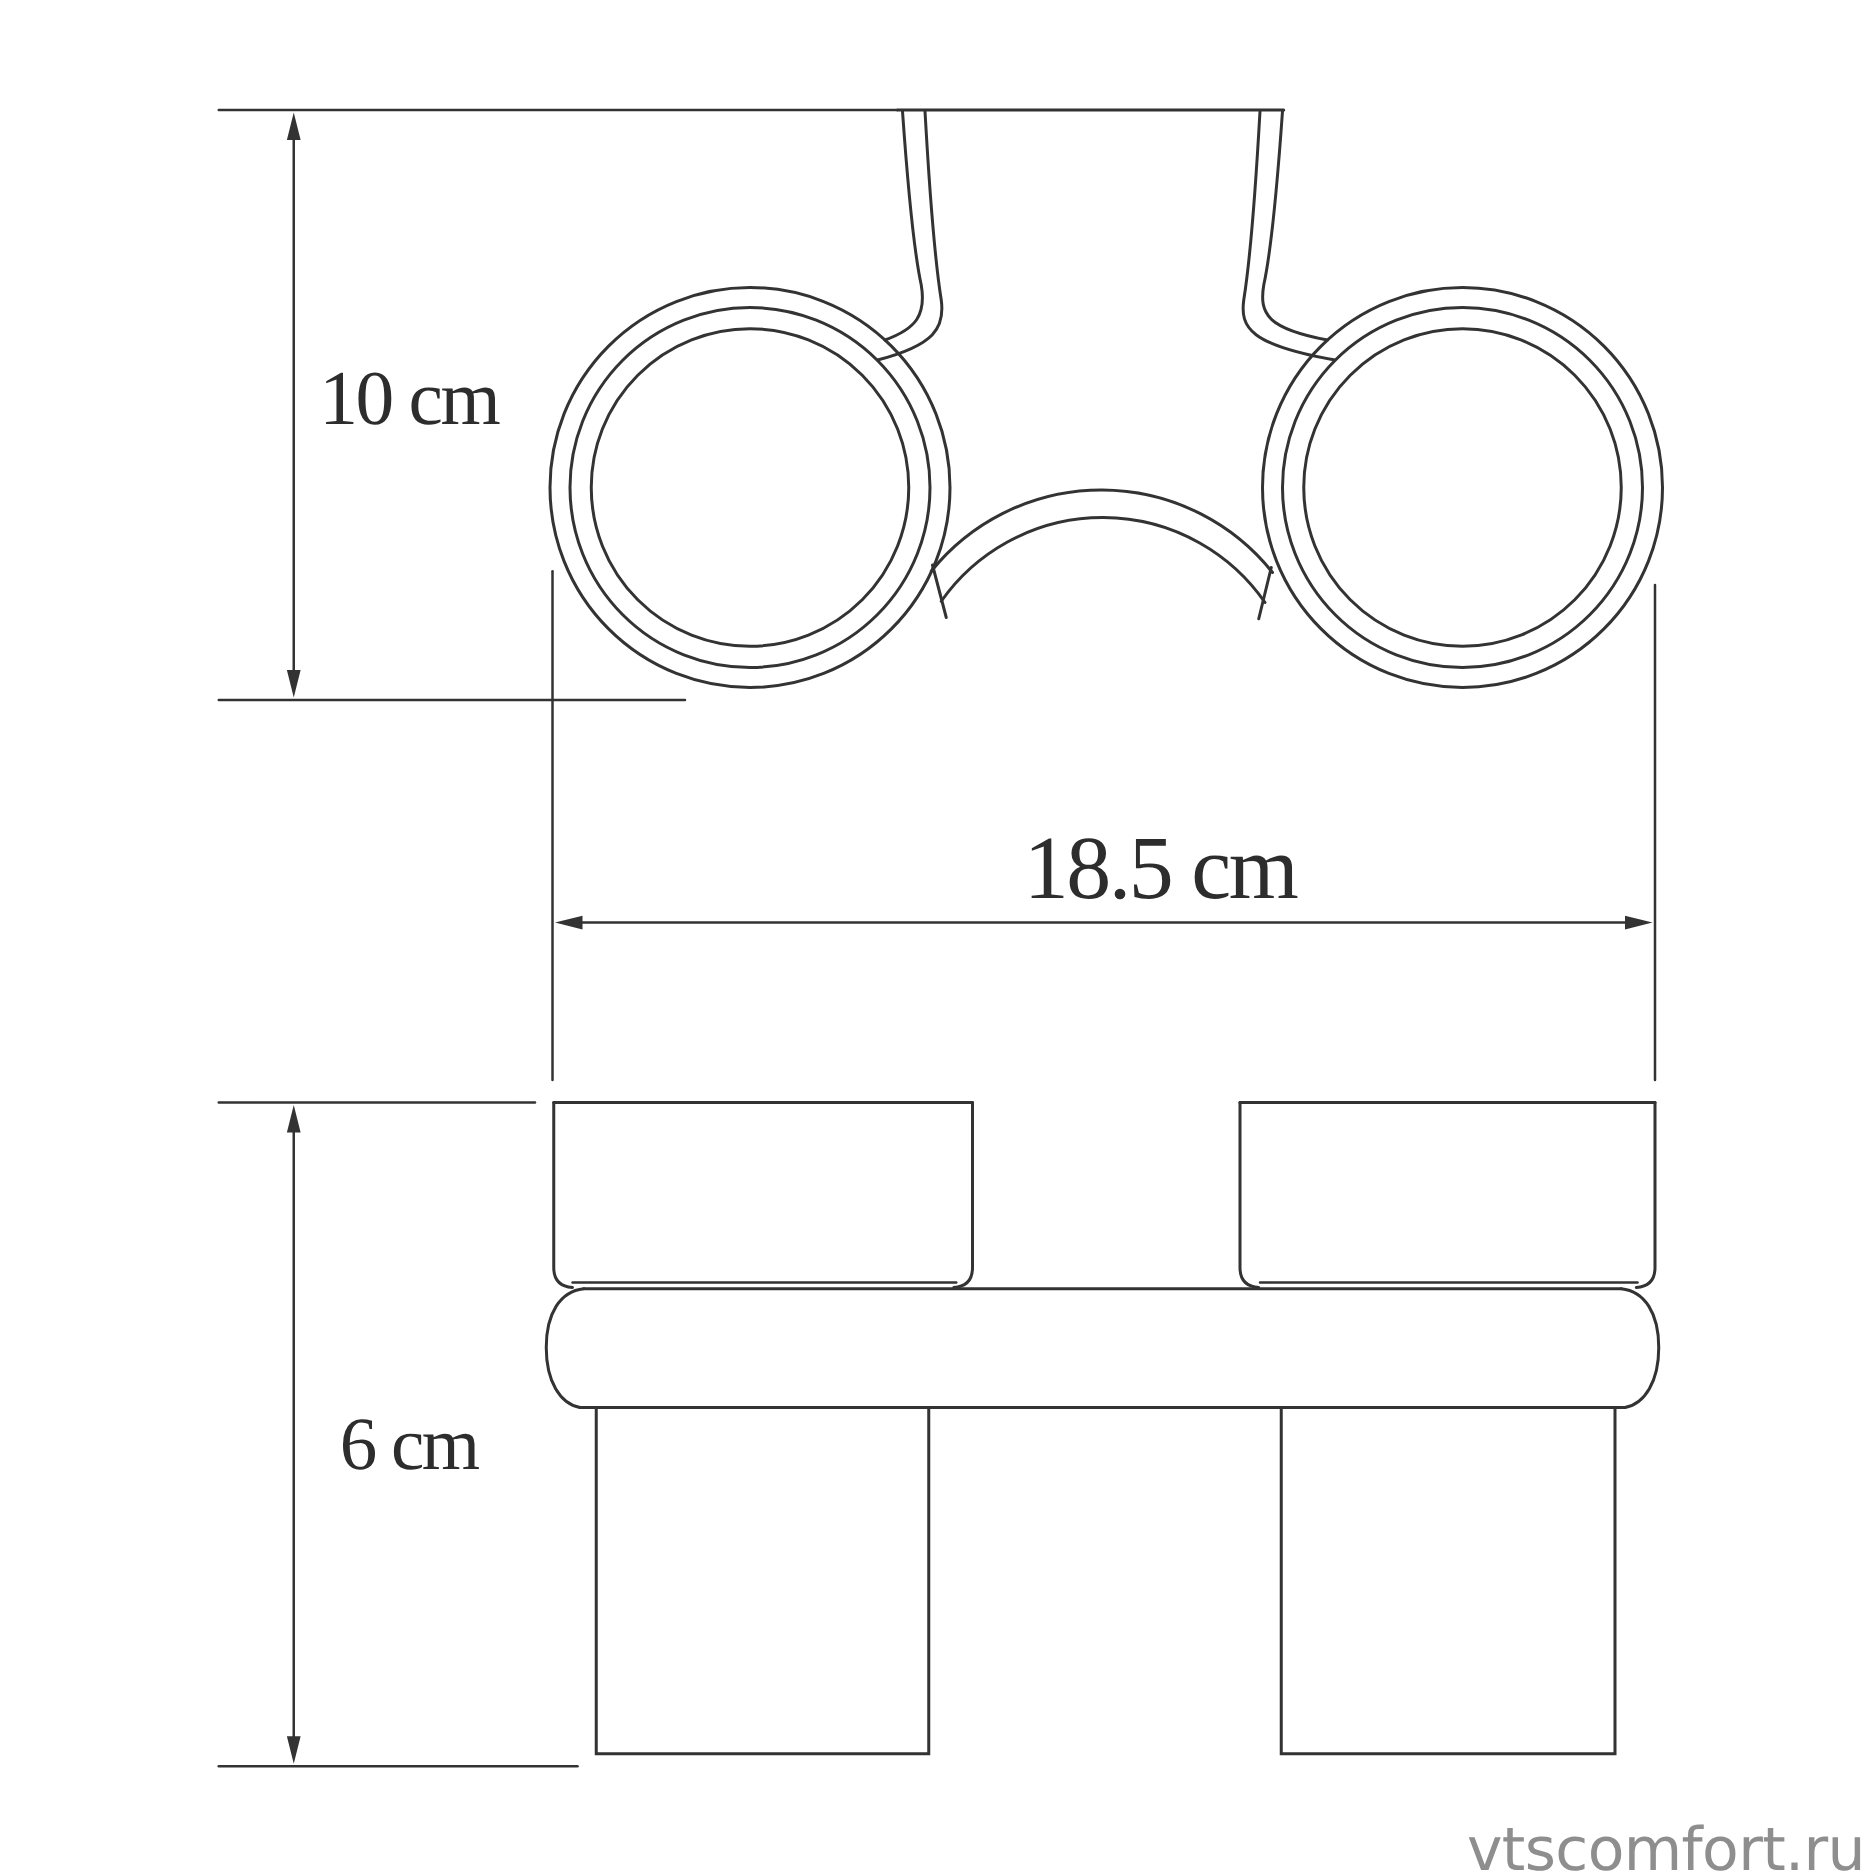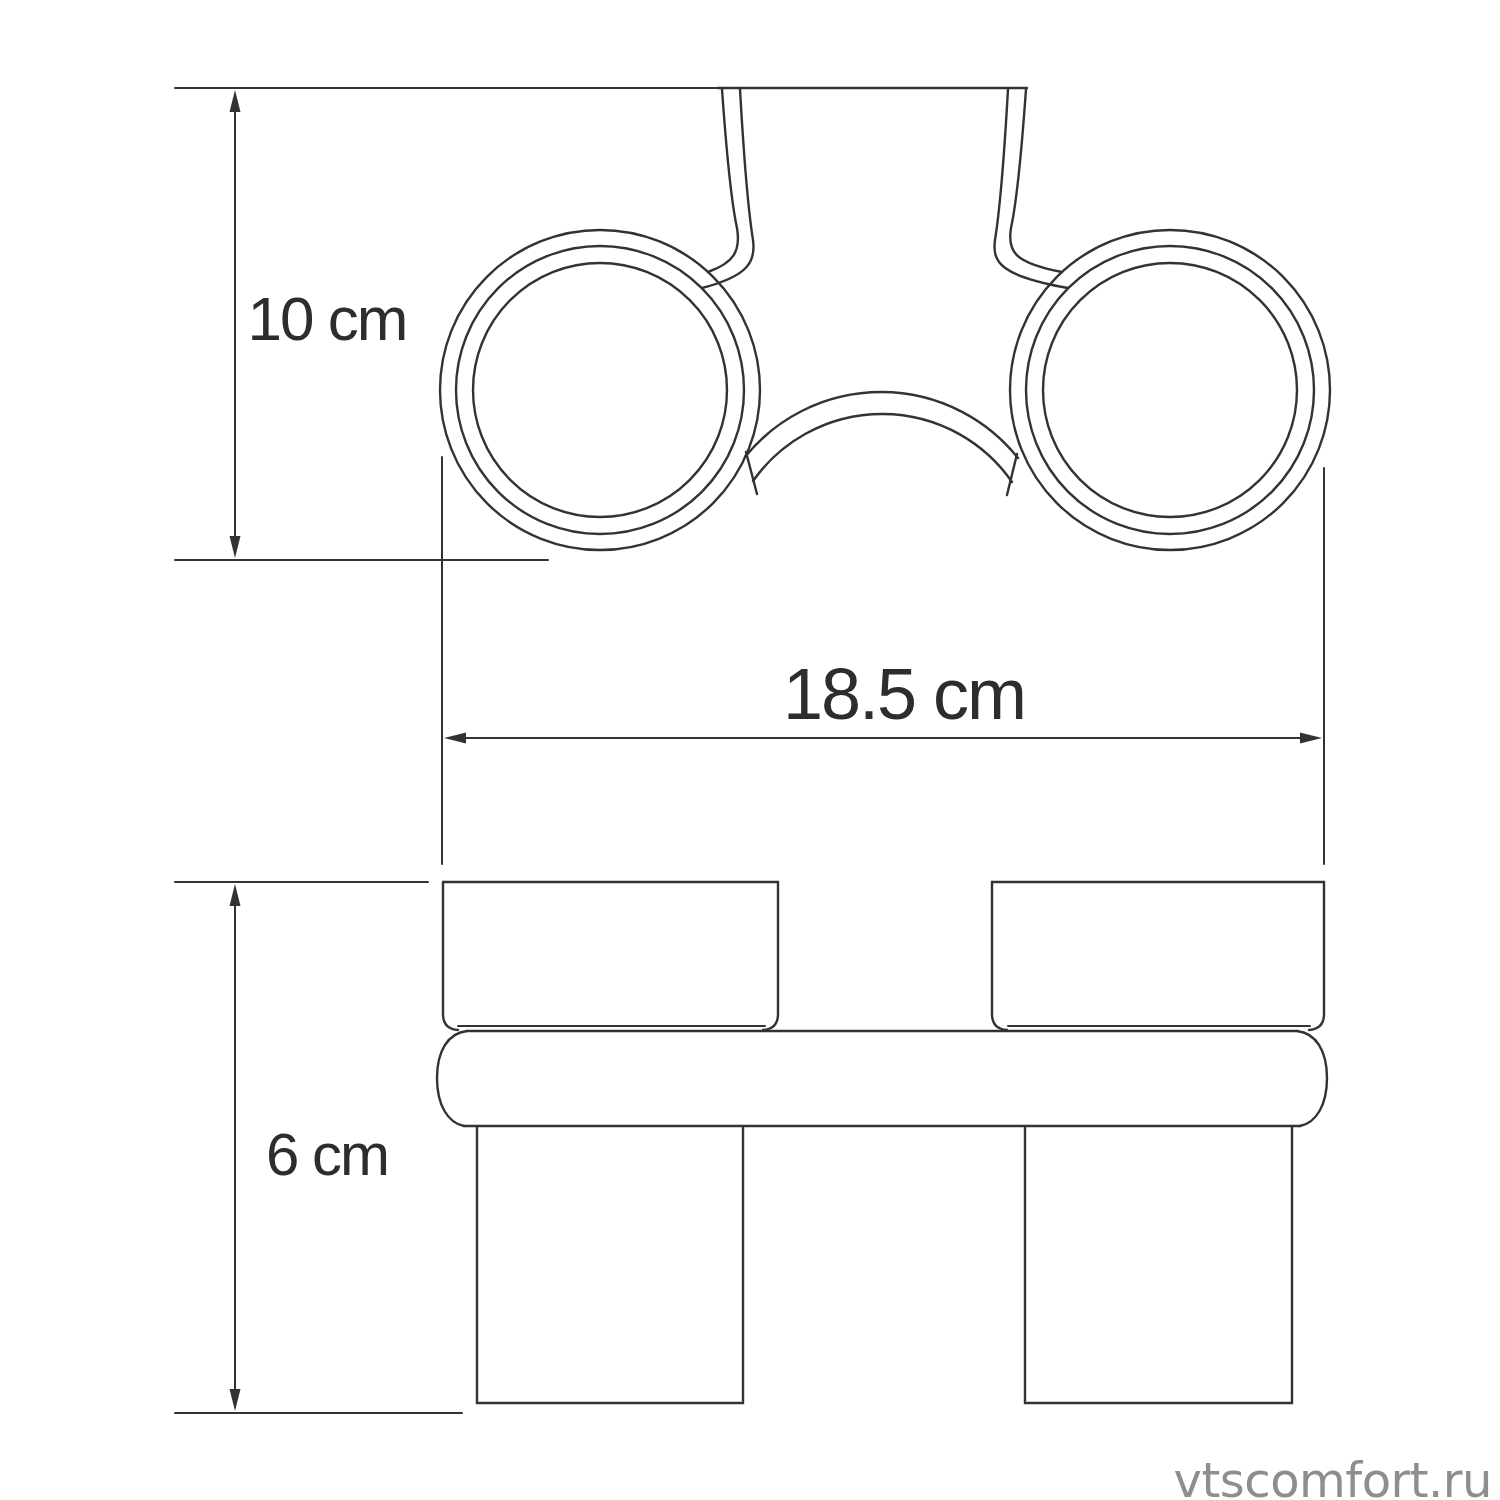--- a/index.html
+++ b/index.html
@@ -20,24 +20,24 @@
     left: 0;
     top: 0;
   }
   .dim-label {
     position: absolute;
     transform: translateX(-50%);
     color: #2d2d2d;
     line-height: 1;
     letter-spacing: -2px;
     white-space: nowrap;
-    font-family: Liberation Sans, sans-serif;
+    font-family: Liberation Serif, serif;
   }
   .dim-label.l10 { left: 327px; top: 288px; font-size: 62px; }
-  .dim-label.l185 { left: 904px; top: 658px; font-size: 72px; }
+  .dim-label.l185 { left: 928px; top: 658px; font-size: 72px; }
   .dim-label.l11 { left: 327px; top: 1125px; font-size: 60px; }
   .watermark {
     position: absolute;
     right: 8px;
     top: 1452px;
     font-size: 48px;
     letter-spacing: -0.5px;
     color: #8e8e8e;
     font-family: "DejaVu Sans", sans-serif;
   }

